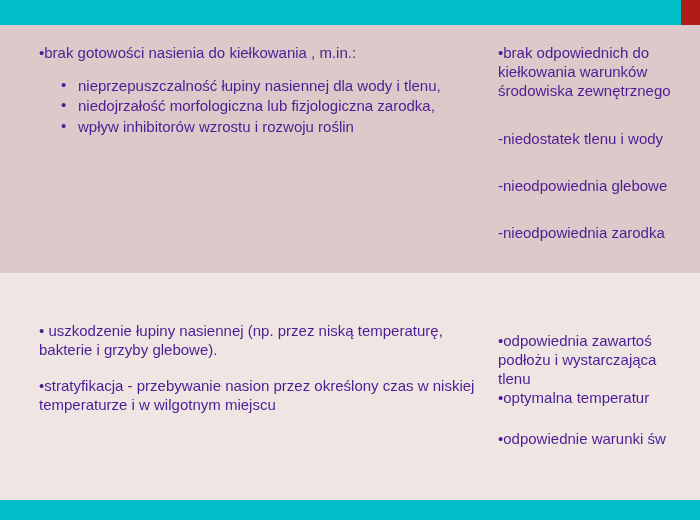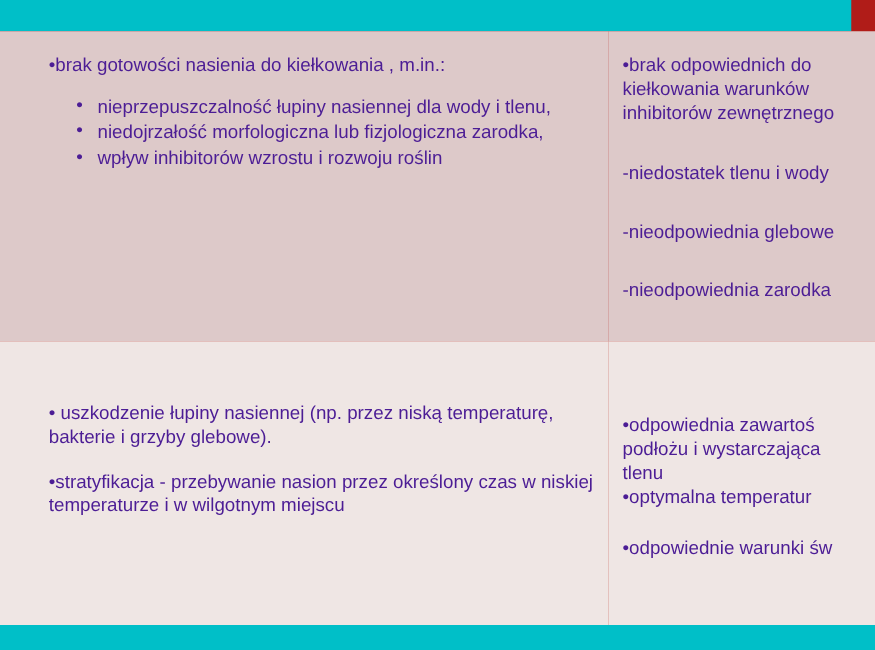--- a/index.html
+++ b/index.html
@@ -192,21 +192,21 @@
               <li>wpływ inhibitorów wzrostu i rozwoju roślin</li>
             </ul>
           </div>
         </td>
 
         <td class="col-rel">
           <div class="cell-body">
             <div class="lead">
               <div class="nowrapline"><span class="bul">•</span><span>brak odpowiednich do</span></div>
               <div class="nowrapline">kiełkowania warunków</div>
-              <div class="nowrapline">inhibitorów zewnętrznego</div>
+              <div class="nowrapline">środowiska zewnętrznego</div>
             </div>
             <div class="dash-list">
               <div>-niedostatek tlenu i wody</div>
               <div>-nieodpowiednia glebowe</div>
               <div>-nieodpowiednia zarodka</div>
             </div>
           </div>
         </td>
       </tr>
 

